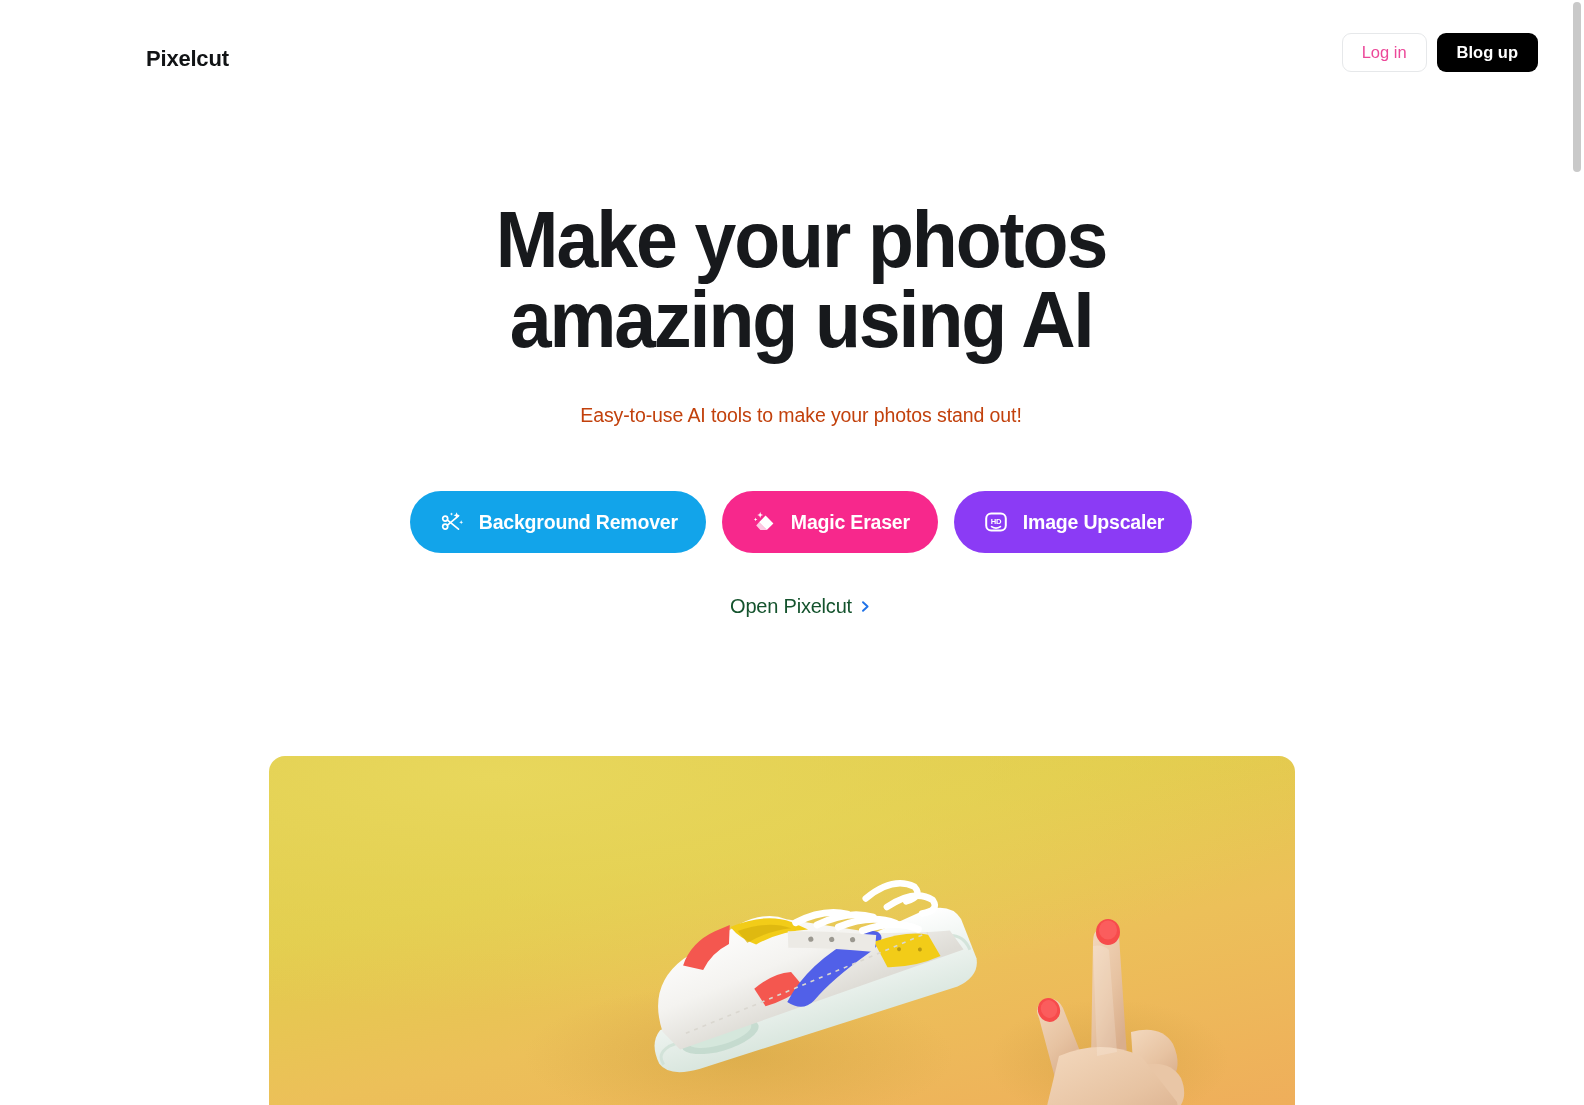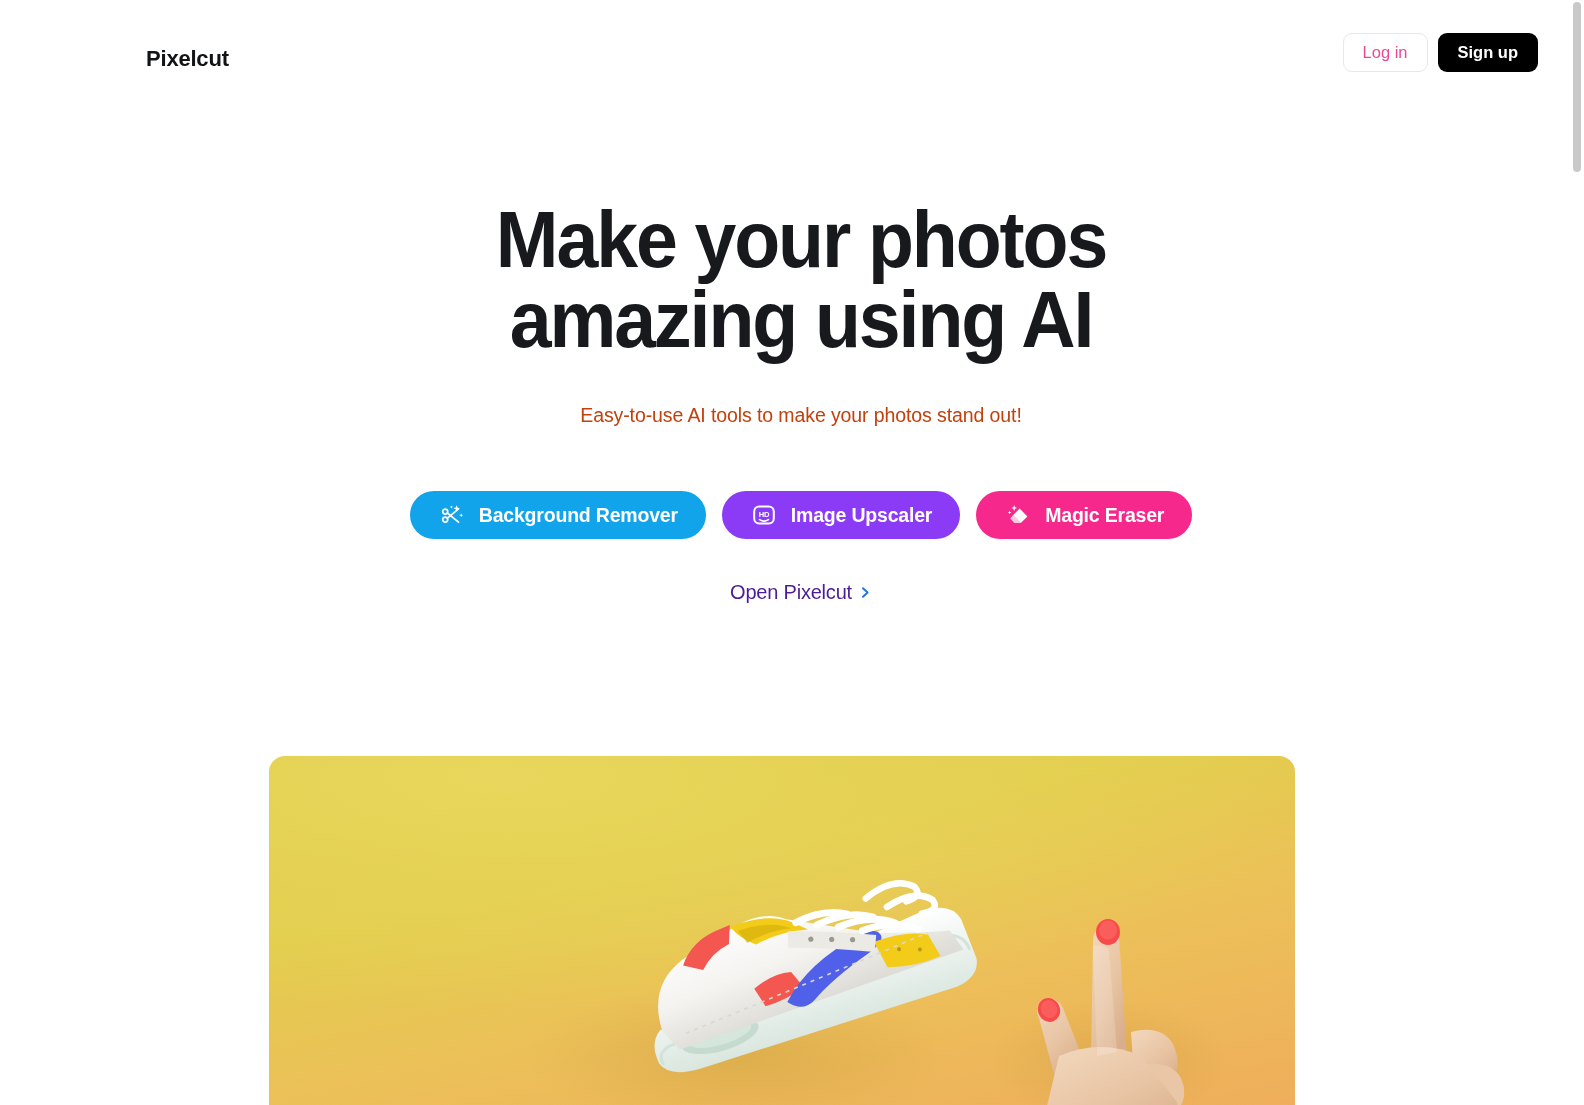--- a/index.html
+++ b/index.html
@@ -129,21 +129,21 @@
     margin-top: 64px;
     display: flex;
     justify-content: center;
     gap: 16px;
   }
 
   .cta {
     display: flex;
     align-items: center;
     gap: 13px;
-    height: 48px;
+    height: 62px;
     padding: 16px 28px;
     border: none;
     border-radius: 31px;
     cursor: pointer;
     font-family: "Liberation Sans", sans-serif;
     font-size: 19.5px;
     font-weight: bold;
     color: #ffffff;
     letter-spacing: -0.2px;
     white-space: nowrap;
@@ -154,21 +154,21 @@
   .cta-bg    { background: #12a4ea; }
   .cta-up    { background: #8b3bf5; }
   .cta-erase { background: #f7288c; }
 
   .open-link-wrap { margin-top: 42px; text-align: center; }
   .open-link {
     display: inline-flex;
     align-items: center;
     gap: 7px;
     font-size: 20px;
-    color: #4c1d95;
+    color: #14532d;
     text-decoration: none;
     cursor: pointer;
     letter-spacing: -0.2px;
   }
   .open-link svg { display: block; }
 
   
   .hero-image {
     position: absolute;
     top: 756px;
@@ -207,21 +207,21 @@
 
 <div class="page">
 
   <nav class="navbar">
 
     <div class="brand">Pixelcut</div>
 
 
     <div class="nav-right">
       <button class="btn-login">Log in</button>
-      <button class="btn-signup">Sign up</button>
+      <button class="btn-signup">Blog up</button>
     </div>
 
   </nav>
 
   <section class="hero">
 
     <h1 class="headline">
       <span>Make your photos amazing</span>
       <span>using AI</span>
     </h1>
@@ -238,41 +238,41 @@
             <path d="M8.5 16.1 L19.5 6.8" stroke="#fff" stroke-width="1.7" stroke-linecap="round"></path>
             <path d="M8.5 11.1 L19.5 20.2" stroke="#fff" stroke-width="1.7" stroke-linecap="round"></path>
             <path d="M17.6 3.2 l0.85 2.3 2.3 0.85 -2.3 0.85 -0.85 2.3 -0.85 -2.3 -2.3 -0.85 2.3 -0.85z" fill="#fff"></path>
             <path d="M22.2 11.2 l0.55 1.5 1.5 0.55 -1.5 0.55 -0.55 1.5 -0.55 -1.5 -1.5 -0.55 1.5 -0.55z" fill="#fff"></path>
             <path d="M12.5 3.4 l0.45 1.2 1.2 0.45 -1.2 0.45 -0.45 1.2 -0.45 -1.2 -1.2 -0.45 1.2 -0.45z" fill="#fff"></path>
           </svg>
         </span>
         <span>Background Remover</span>
       </button>
 
-      <button class="cta cta-up">
-        <span class="cta-ico">
-          <svg width="26" height="26" viewBox="0 0 26 26" fill="none">
-            <rect x="3.2" y="4.6" width="19.6" height="16.8" rx="5" stroke="#fff" stroke-width="2"></rect>
-            <text x="13" y="15.1" font-family="Liberation Sans, sans-serif" font-size="7.6" font-weight="bold" fill="#fff" text-anchor="middle">HD</text>
-            <path d="M8.6 17.6 q4.4 3.0 8.8 0" stroke="#fff" stroke-width="1.7" stroke-linecap="round" fill="none"></path>
-          </svg>
-        </span>
-        <span>Image Upscaler</span>
-      </button>
-
       <button class="cta cta-erase">
         <span class="cta-ico">
           <svg width="26" height="26" viewBox="0 0 26 26" fill="none">
             <path d="M14.6 6.6 L22.4 14.4 L15.8 21.0 L8.0 13.2 Z" fill="#fff"></path>
             <path d="M8.0 13.2 L15.8 21.0 L9.4 21.0 L5.2 16.4 Z" fill="#fff" opacity="0.75"></path>
             <path d="M9.2 3.0 l0.8 2.2 2.2 0.8 -2.2 0.8 -0.8 2.2 -0.8 -2.2 -2.2 -0.8 2.2 -0.8z" fill="#fff"></path>
             <path d="M4.6 8.6 l0.5 1.35 1.35 0.5 -1.35 0.5 -0.5 1.35 -0.5 -1.35 -1.35 -0.5 1.35 -0.5z" fill="#fff"></path>
           </svg>
         </span>
         <span>Magic Eraser</span>
+      </button>
+
+      <button class="cta cta-up">
+        <span class="cta-ico">
+          <svg width="26" height="26" viewBox="0 0 26 26" fill="none">
+            <rect x="3.2" y="4.6" width="19.6" height="16.8" rx="5" stroke="#fff" stroke-width="2"></rect>
+            <text x="13" y="15.1" font-family="Liberation Sans, sans-serif" font-size="7.6" font-weight="bold" fill="#fff" text-anchor="middle">HD</text>
+            <path d="M8.6 17.6 q4.4 3.0 8.8 0" stroke="#fff" stroke-width="1.7" stroke-linecap="round" fill="none"></path>
+          </svg>
+        </span>
+        <span>Image Upscaler</span>
       </button>
 
     </div>
 
     <div class="open-link-wrap">
       <a class="open-link" href="#">
         <span>Open Pixelcut</span>
         <span>
           <svg width="13" height="15" viewBox="0 0 13 15" fill="none">
             <path d="M4 3.2 L8.6 7.5 L4 11.8" stroke="#1f72e8" stroke-width="1.9" stroke-linecap="round" stroke-linejoin="round"></path>

